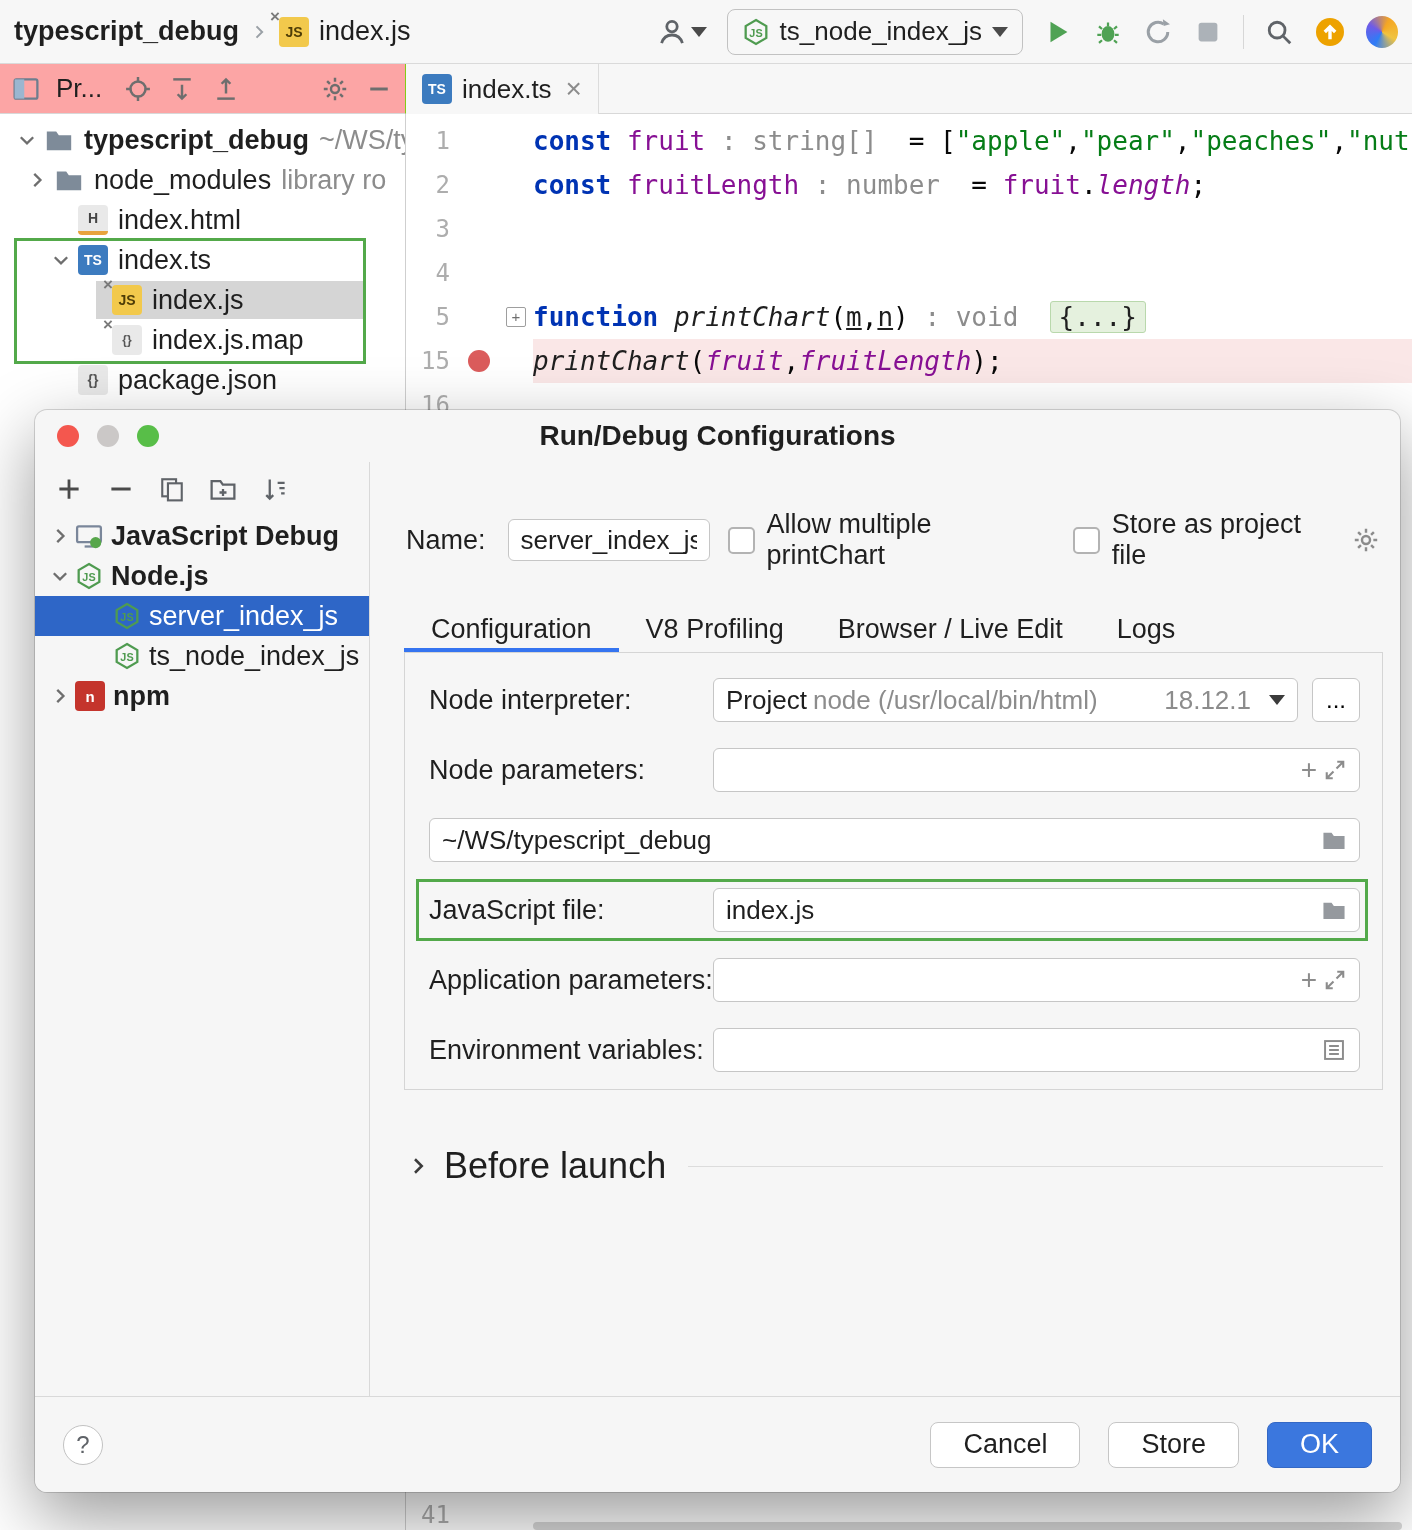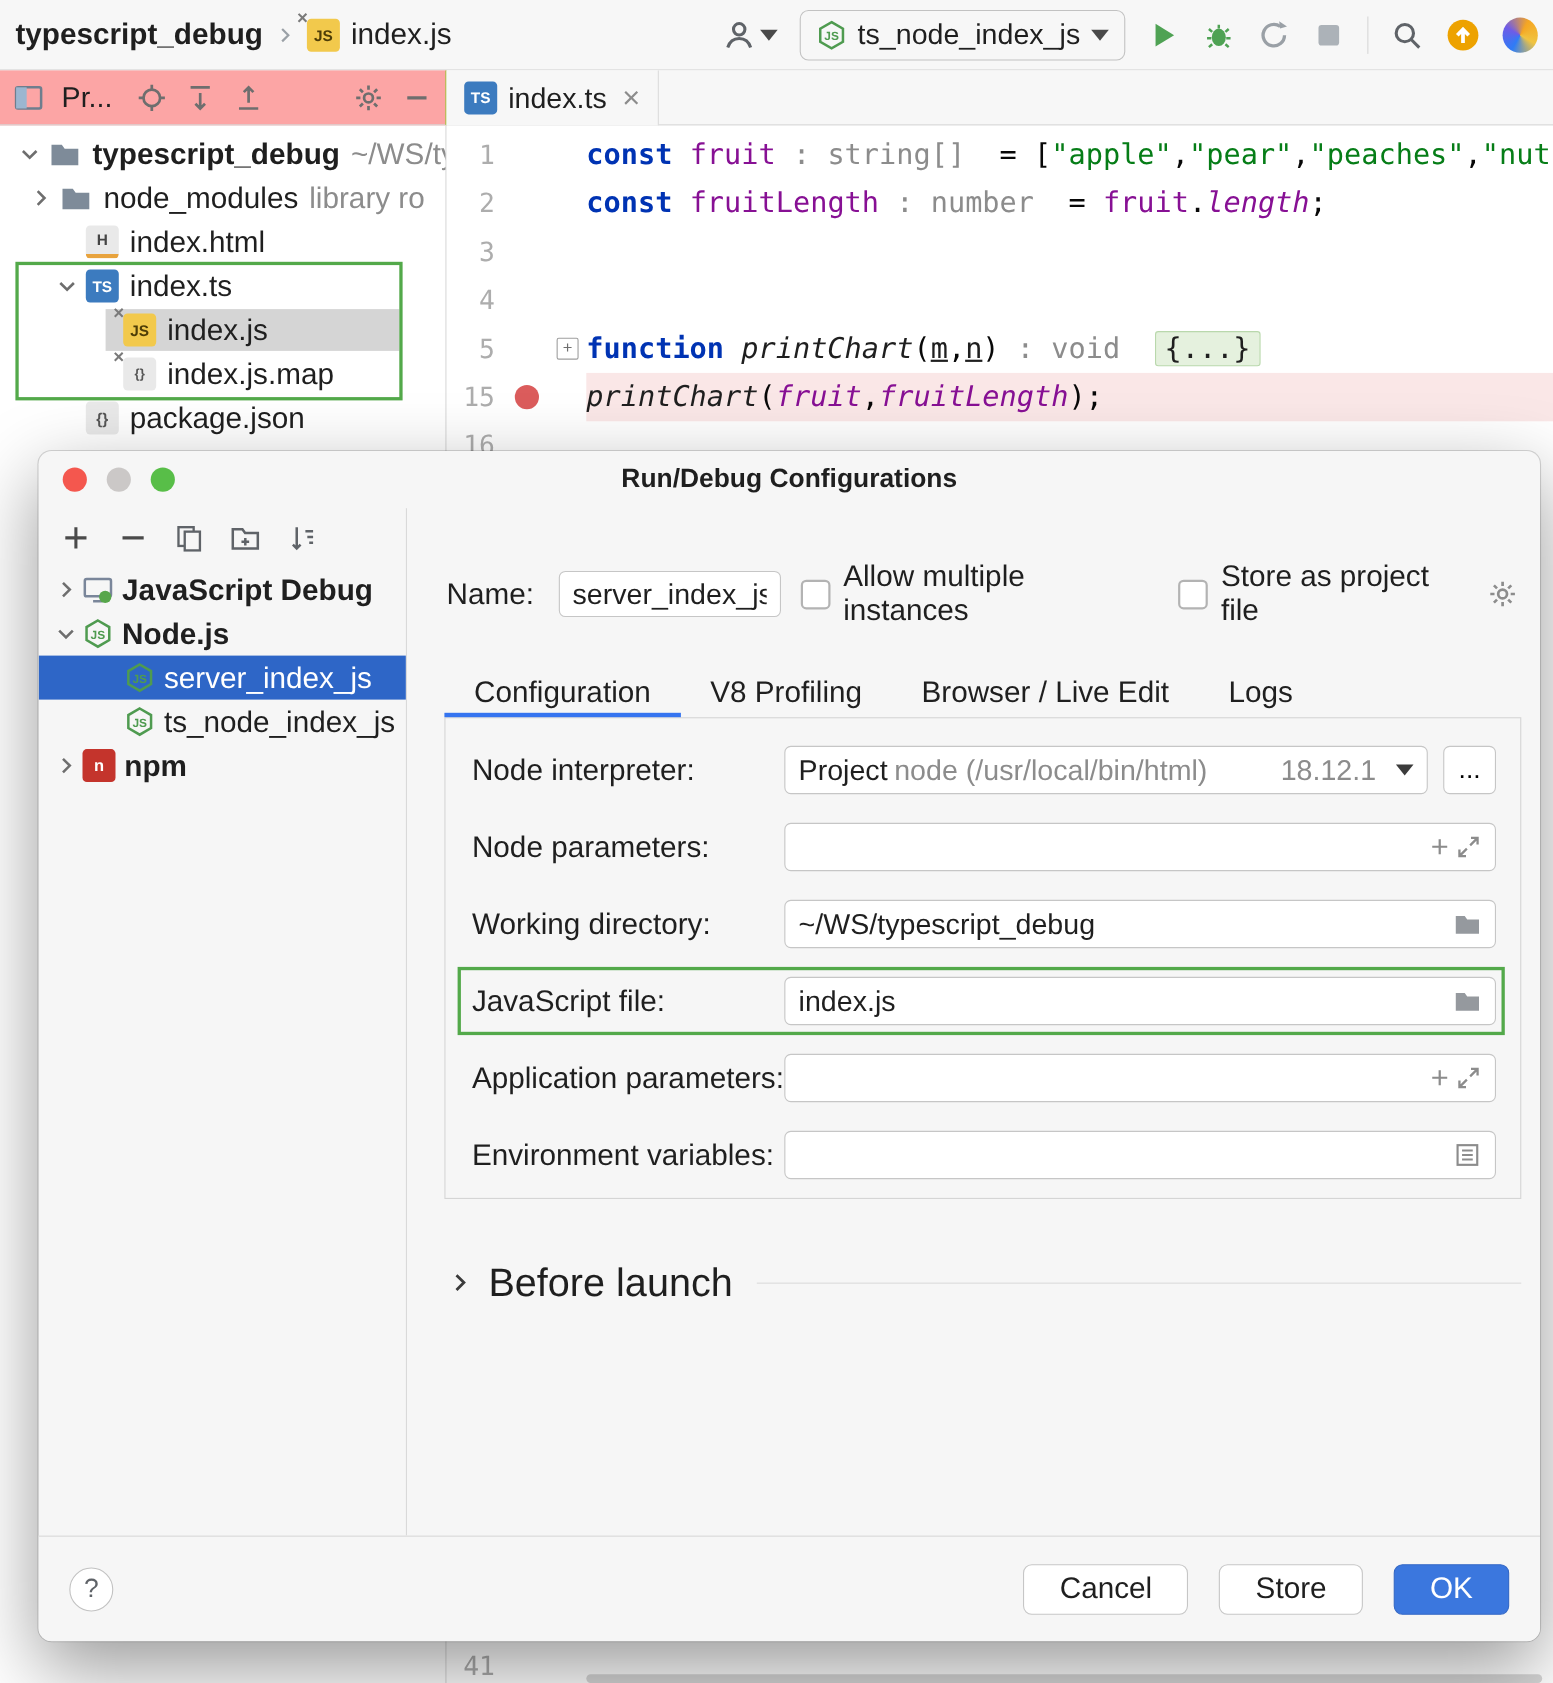--- a/index.html
+++ b/index.html
@@ -72,21 +72,21 @@
 .hscrollbar{position:absolute;left:127px;right:10px;top:24px;height:8px;background:#D7D7D7;border-radius:4px}
 
 
 .dialog{position:absolute;left:35px;top:410px;width:1365px;height:1082px;background:#F6F6F6;border-radius:12px;box-shadow:0 25px 70px rgba(0,0,0,.4),0 0 0 1px rgba(0,0,0,.15);z-index:20;overflow:hidden}
 .dlg-titlebar{position:absolute;top:0;left:0;right:0;height:52px;display:flex;align-items:center;justify-content:center}
 .traffic{position:absolute;left:22px;top:15px;display:flex;gap:18px}
 .tl{width:22px;height:22px;border-radius:50%}
 .tl.red{background:#F4574E}
 .tl.gray{background:#CBC8C7}
 .tl.green{background:#58BE48}
-.dlg-title{font-size:24px;font-weight:bold}
+.dlg-title{font-size:28px;font-weight:bold}
 .dlg-left{position:absolute;left:0;top:52px;width:335px;bottom:96px;border-right:1px solid #D9D9D9;overflow:hidden}
 .dlg-toolbar{display:flex;align-items:center;gap:24px;height:54px;padding:0 20px}
 .dtree-row{display:flex;align-items:center;height:40px;font-size:27px;white-space:nowrap}
 .dtree-row.selected{background:#2E66C7;color:#FFF}
 .dtree-chev{width:30px;display:inline-flex;justify-content:center;flex:none}
 .dtree-icon{margin-right:8px;display:inline-flex;flex:none}
 .dlg-right{position:absolute;left:336px;top:52px;right:0;bottom:96px;overflow:hidden}
 .name-row{display:flex;align-items:center;margin:47px 20px 0 35px;font-size:27px}
 .name-field{width:202px;height:42px;background:#FFF;border:1px solid #C6C6C6;border-radius:6px;margin-left:22px;padding:0 12px;font-size:26px;font-family:inherit;color:#1F1F1F}
 .cb{width:27px;height:27px;background:#FFF;border:2px solid #B3B3B3;border-radius:5px;flex:none}
@@ -471,21 +471,21 @@
           <span class="bold">npm</span>
         </div>
       </div>
   </div>
 
   <div class="dlg-right">
     <div class="name-row">
       <span>Name:</span>
       <input class="name-field" value="server_index_js" style="">
       <span class="cb ml18"></span>
-      <span class="cb-label">Allow multiple instances</span>
+      <span class="cb-label">Allow multiple printChart</span>
       <span class="cb ml24"></span>
       <span class="cb-label">Store as project file</span>
       <span class="icn ml16">
           <svg width="28" height="28" viewBox="0 0 16 16">
             <circle cx="8" cy="8" r="2.3" fill="none" stroke="#8C8C8C" stroke-width="1.4"></circle>
             <path d="M8 1.6v2.2M8 12.2v2.2M1.6 8h2.2M12.2 8h2.2M3.5 3.5l1.6 1.6M10.9 10.9l1.6 1.6M12.5 3.5l-1.6 1.6M5.1 10.9l-1.6 1.6" stroke="#8C8C8C" stroke-width="1.4"></path>
           </svg>
         </span>
     </div>
 
@@ -514,21 +514,20 @@
             <span class="grow"></span>
             <span class="plus-ic">+</span>
             <span class="icn">
               <svg width="24" height="24" viewBox="0 0 16 16">
                 <path d="M9.5 2.5h4v4M6.5 13.5h-4v-4M13.2 2.8L9 7M2.8 13.2L7 9" fill="none" stroke="#8C8C8C" stroke-width="1.4"></path>
               </svg>
             </span>
           </div>
         </div>
         <div class="field-row">
-          <span class="f-label">Working directory:</span>
           <div class="f-field">
             <span class="grow">~/WS/typescript_debug</span>
             <span class="icn">
               <svg width="26" height="26" viewBox="0 0 16 16">
                 <path d="M1.5 3.5h5l1.4 2h6.6v8h-13z" fill="#95999E"></path>
               </svg>
             </span>
           </div>
         </div>
         <div class="field-row">

